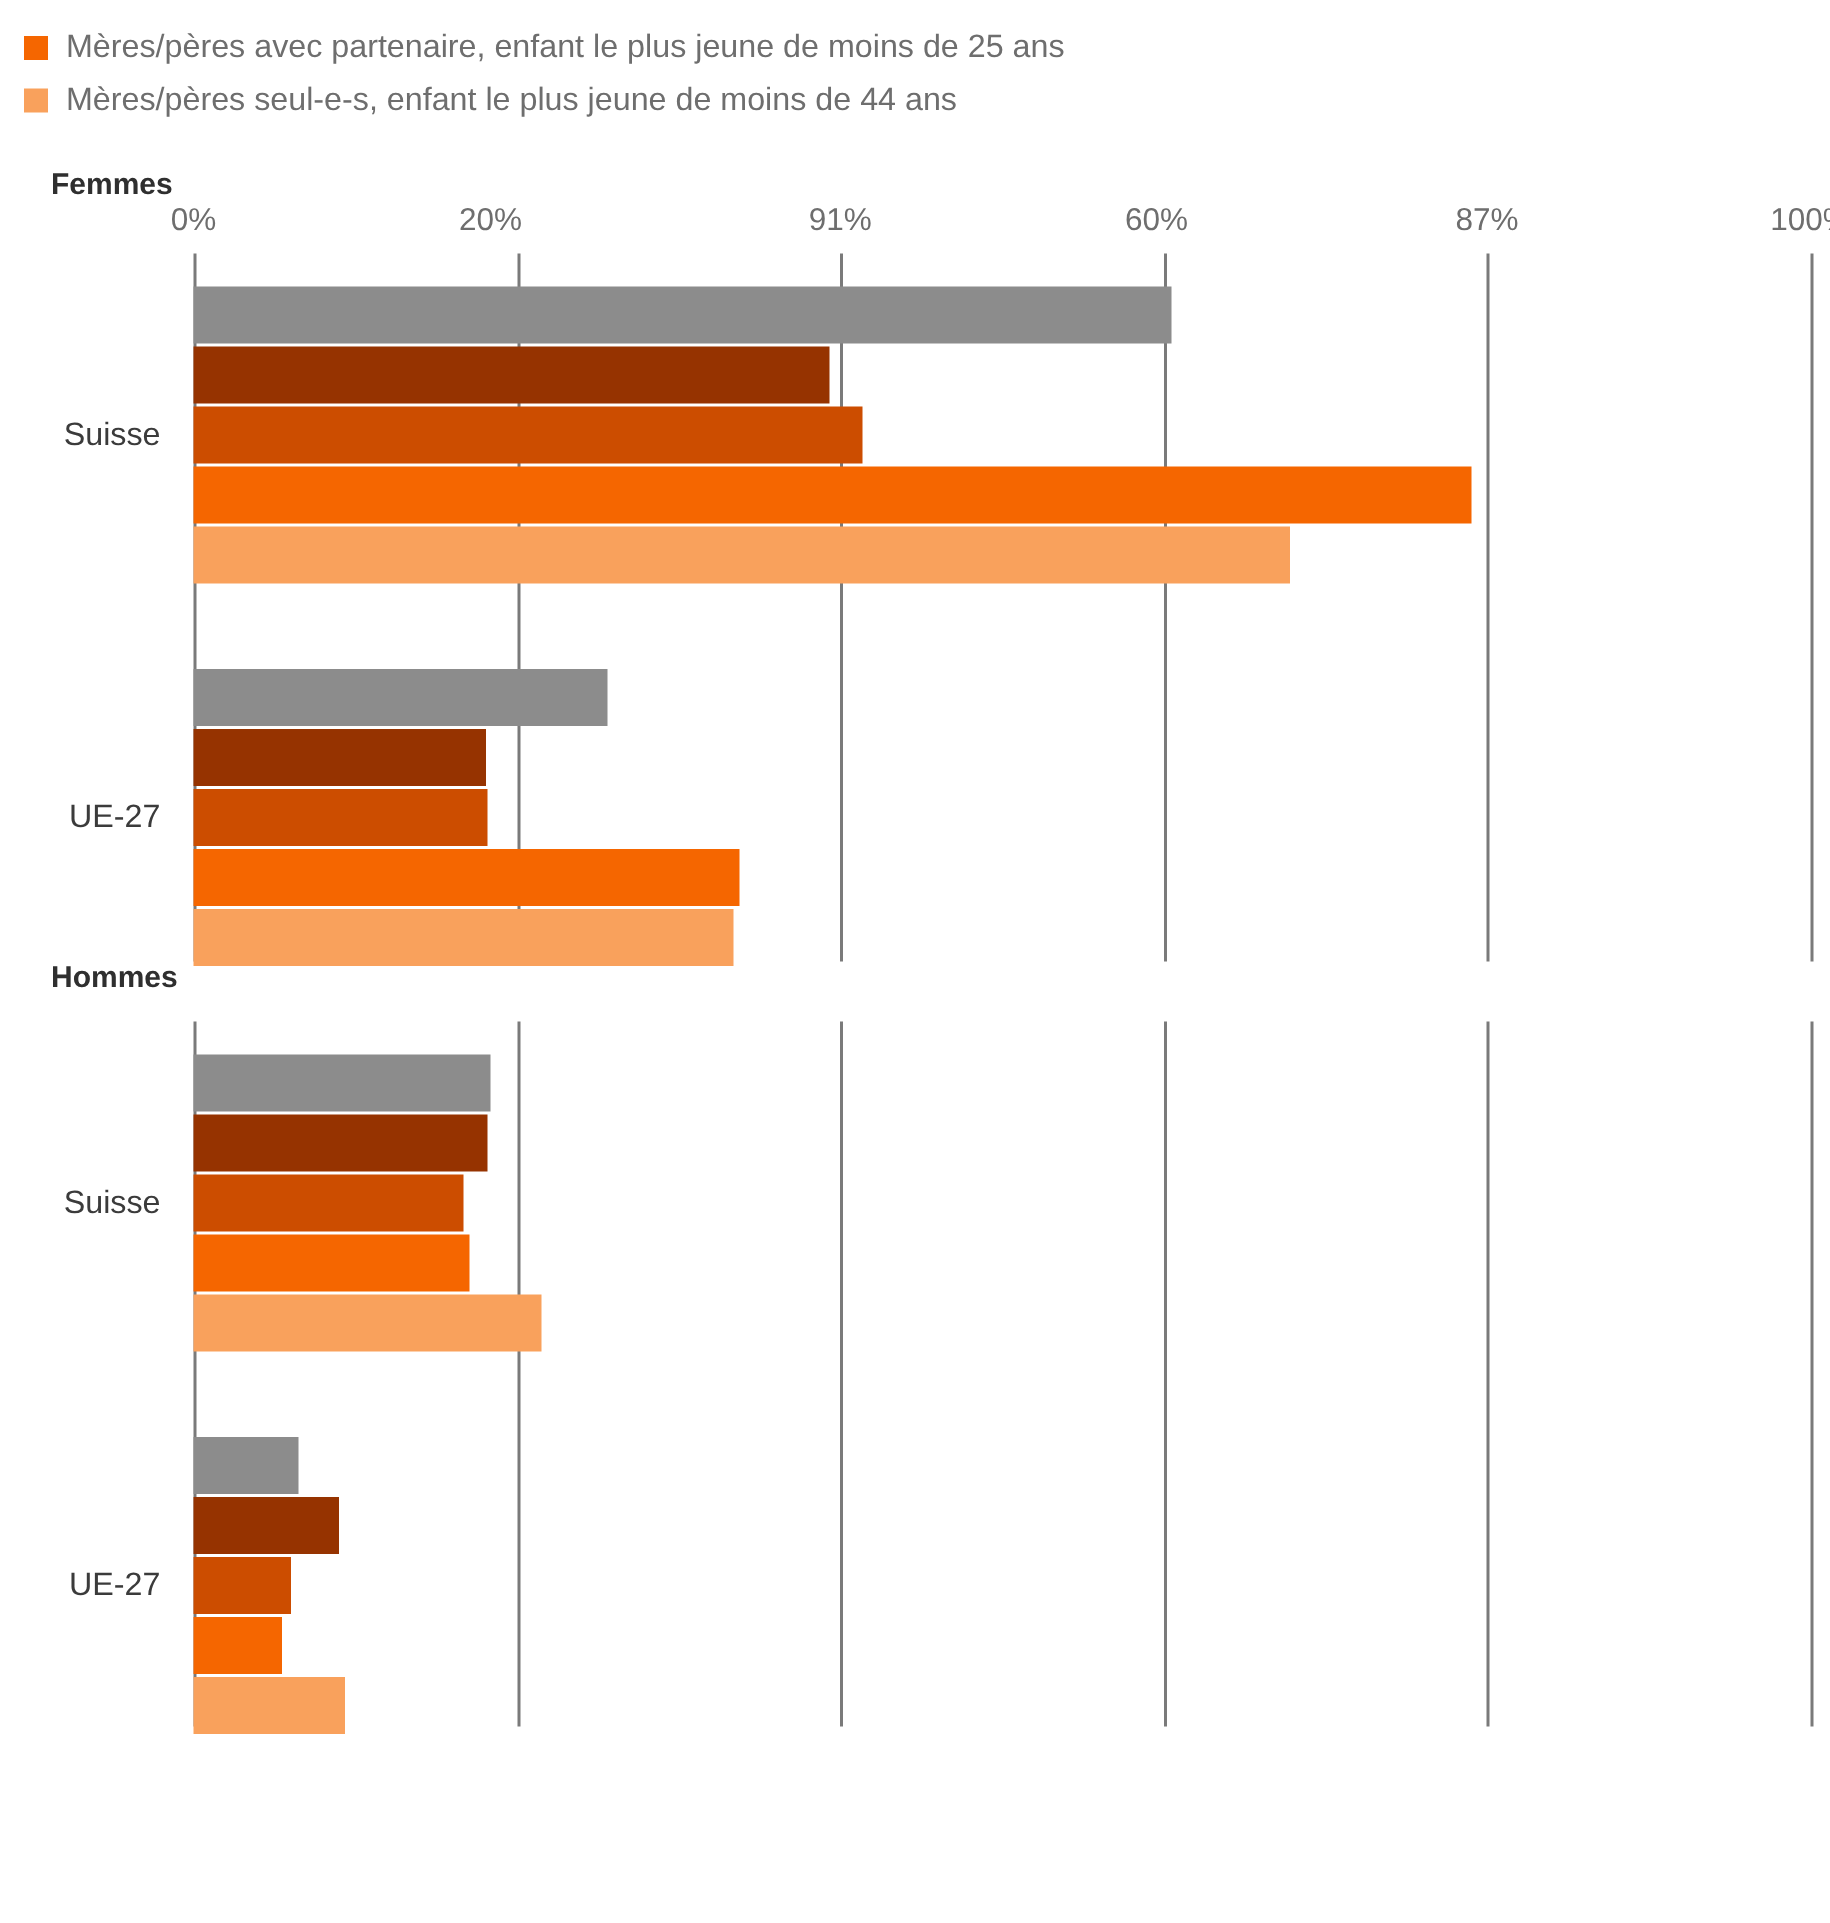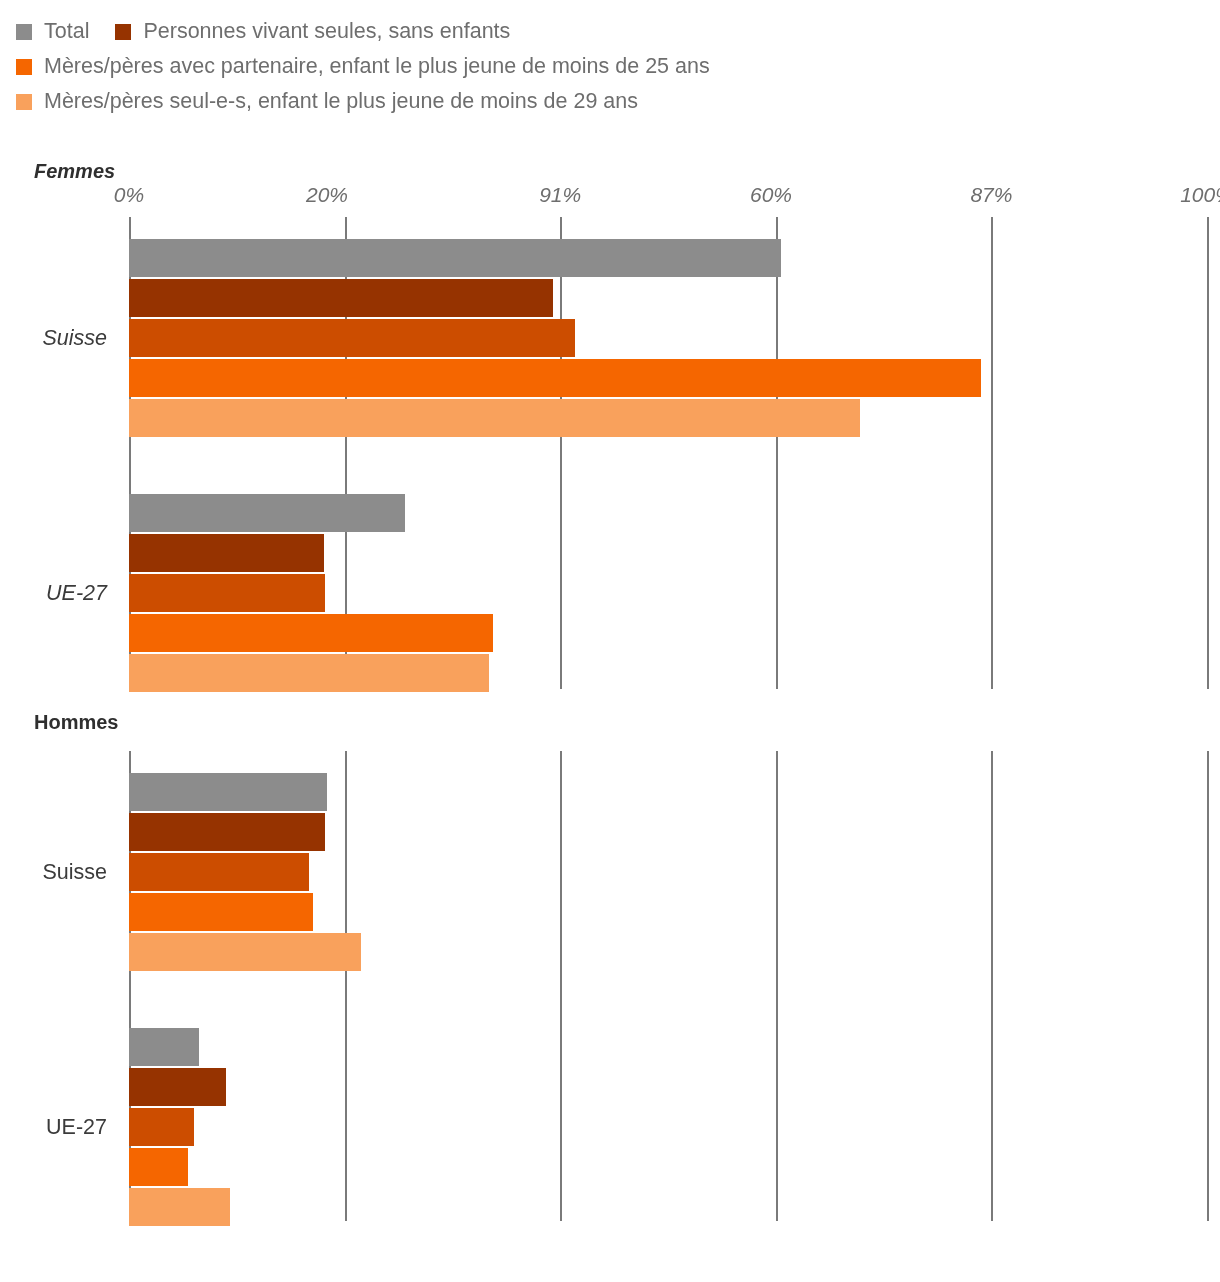--- a/index.html
+++ b/index.html
@@ -104,43 +104,33 @@
     top: 1px;
     height: 38px;
   }
 </style>
 </head>
 <body>
 
 <div class="legend">
   <div class="legend-row">
     <div class="legend-item">
-      <span class="legend-swatch" style="background:#8c8c8c"></span>
-      <span class="legend-label">Total</span>
-    </div>
-    <div class="legend-item">
-      <span class="legend-swatch" style="background:#963300"></span>
-      <span class="legend-label">Personnes vivant seules, sans enfants</span>
-    </div>
-  </div>
-  <div class="legend-row">
-    <div class="legend-item">
       <span class="legend-swatch" style="background:#f56600"></span>
       <span class="legend-label">Mères/pères avec partenaire, enfant le plus jeune de moins de 25 ans</span>
     </div>
   </div>
   <div class="legend-row">
     <div class="legend-item">
       <span class="legend-swatch" style="background:#f9a15c"></span>
-      <span class="legend-label">Mères/pères seul-e-s, enfant le plus jeune de moins de 29 ans</span>
+      <span class="legend-label">Mères/pères seul-e-s, enfant le plus jeune de moins de 44 ans</span>
     </div>
   </div>
 </div>
 
-<div style="margin-top:41px;font-style:italic;">
+<div style="margin-top:28px;">
   <div class="section-title">Femmes</div>
   <div class="chart">
     <div class="axis-labels" id="axis-femmes">
         <span class="axis-label" style="left: 129px;">0%</span>
         <span class="axis-label" style="left: 327px;">20%</span>
         <span class="axis-label" style="left: 560.2px;">91%</span>
         <span class="axis-label" style="left: 771px;">60%</span>
         <span class="axis-label" style="left: 991.4px;">87%</span>
         <span class="axis-label" style="left: 1207px;">100%</span>
       </div>
@@ -184,21 +174,21 @@
             <div class="bar" title="Mères/pères avec partenaire, enfant le plus jeune de moins de 25 ans: 33.8%" style="width: 364.364px; background: rgb(245, 102, 0);"></div>
           </div>
           <div class="bar-track">
             <div class="bar" title="Mères/pères seul-e-s, enfant le plus jeune de moins de 25 ans: 33.4%" style="width: 360.052px; background: rgb(249, 161, 92);"></div>
           </div>
         </div>
       </div>
   </div>
 </div>
 
-<div style="margin-top:22px;">
+<div style="">
   <div class="section-title">Hommes</div>
   <div class="chart">
     <div class="plot" id="plot-hommes" style="height:470px;margin-top:17px;">
         <div class="gridline" style="left: 129px;"></div>
         <div class="gridline" style="left: 344.6px;"></div>
         <div class="gridline" style="left: 560.2px;"></div>
         <div class="gridline" style="left: 775.8px;"></div>
         <div class="gridline" style="left: 991.4px;"></div>
         <div class="gridline" style="left: 1207px;"></div>
         <div class="group" style="top: 21px; height: 200px; margin-left: 129px;">

